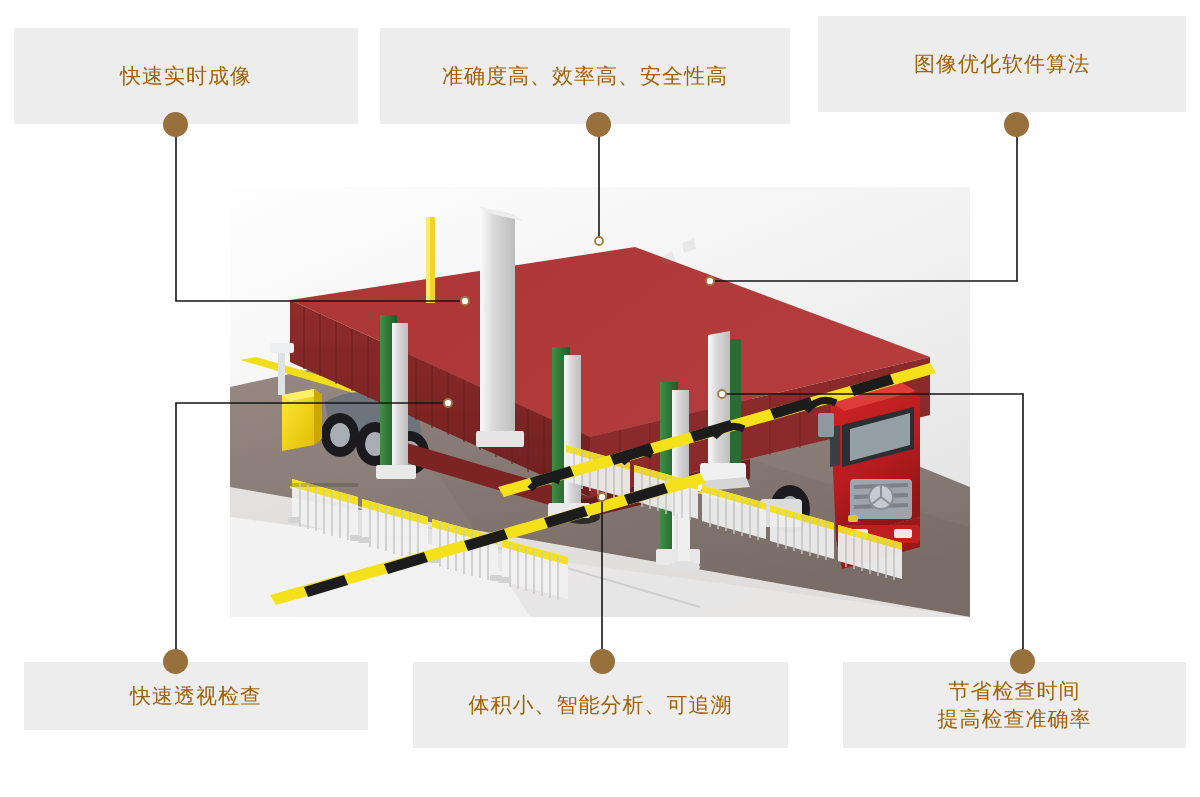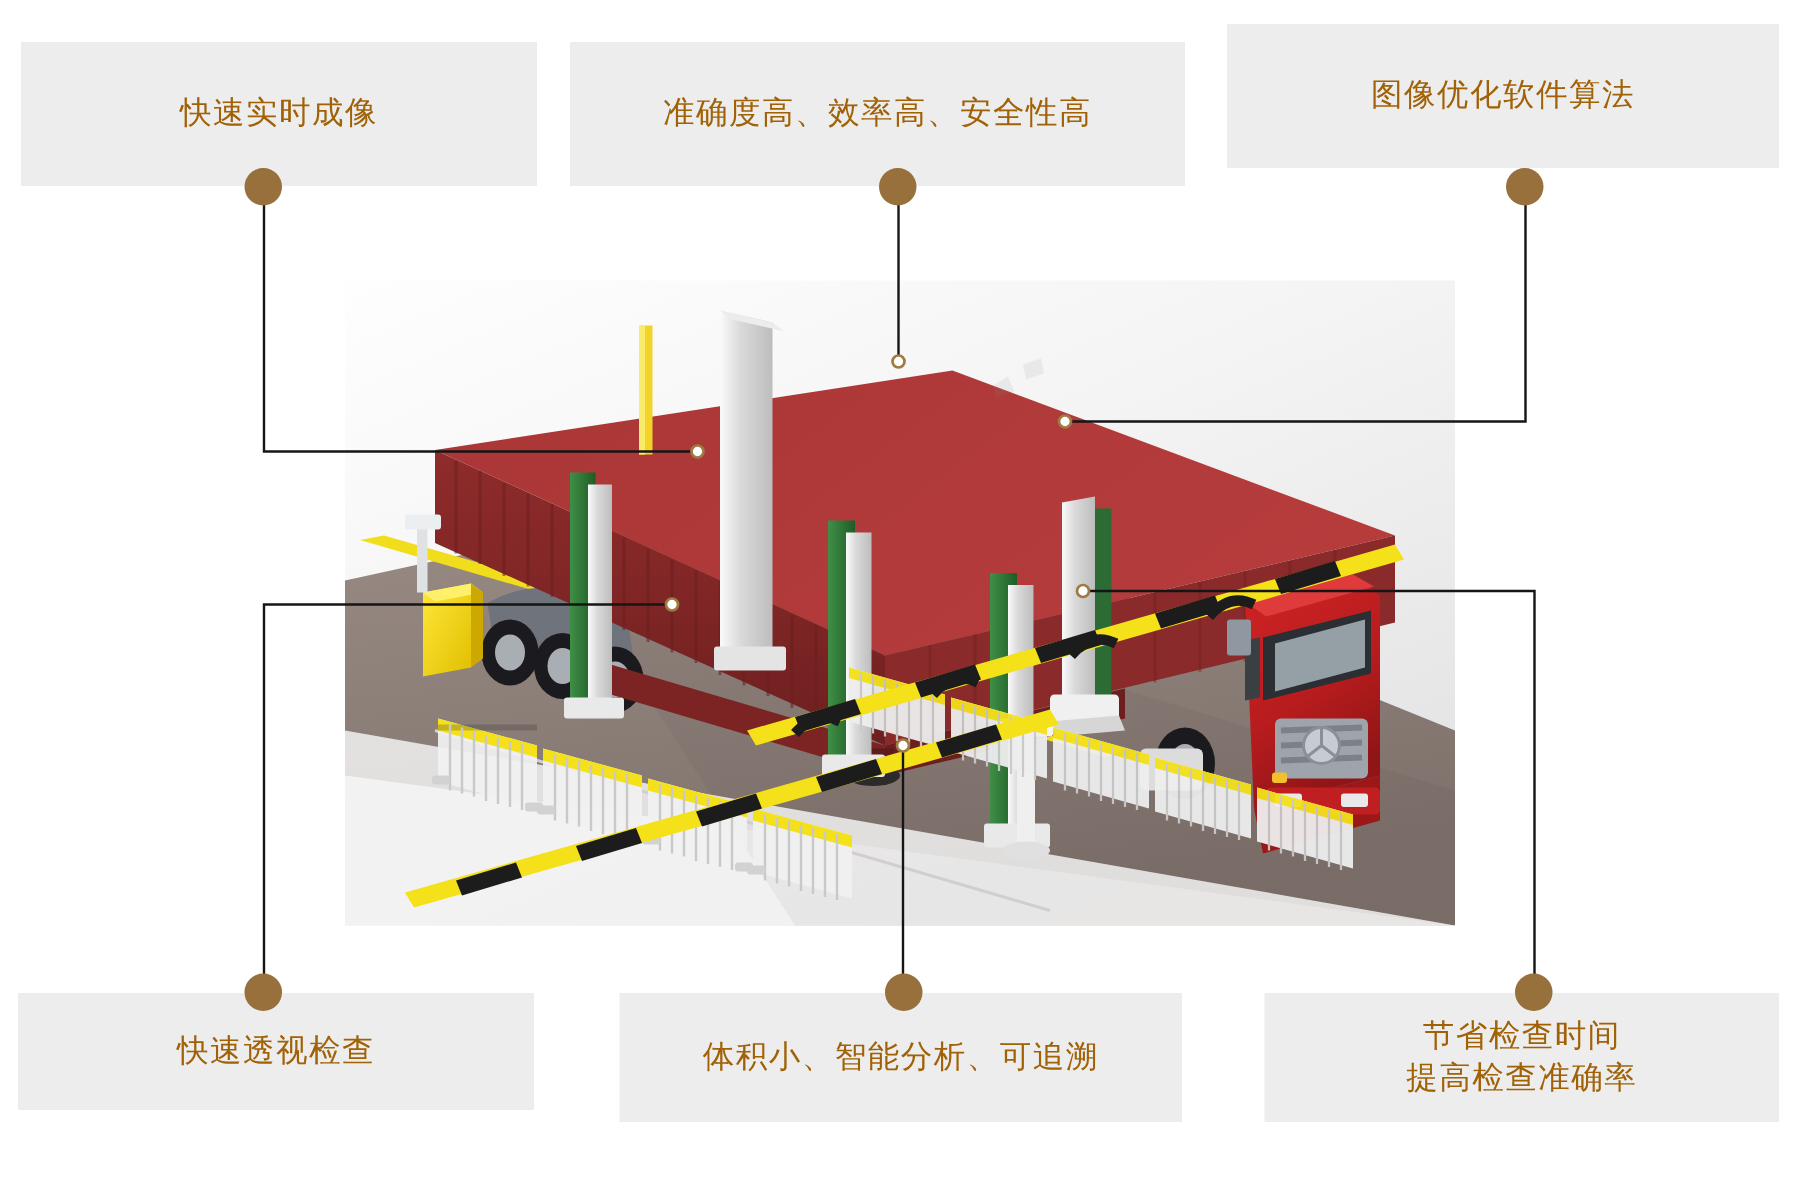--- a/index.html
+++ b/index.html
@@ -489,21 +489,21 @@
   <div class="label-box" style="left:380px; top:28px; width:410px; height:96px;text-align:right;">
     <span class="label-text">准确度高、效率高、安全性高</span>
   </div>
   <div class="dot" style="left:586px; top:112px;"></div>
 
   <div class="label-box" style="left:818px; top:16px; width:368px; height:96px;">
     <span class="label-text">图像优化软件算法</span>
   </div>
   <div class="dot" style="left:1004px; top:112px;"></div>
 
-  <div class="label-box" style="left:12px; top:662px; width:344px; height:78px;">
+  <div class="label-box" style="left:24px; top:662px; width:344px; height:68px;">
     <span class="label-text">快速透视检查</span>
   </div>
   <div class="dot" style="left:163px; top:649px;"></div>
 
   <div class="label-box" style="left:413px; top:662px; width:375px; height:86px;align-items:center;">
     <span class="label-text">体积小、智能分析、可追溯</span>
   </div>
   <div class="dot" style="left:590px; top:649px;"></div>
 
   <div class="label-box" style="left:843px; top:662px; width:343px; height:86px;">

